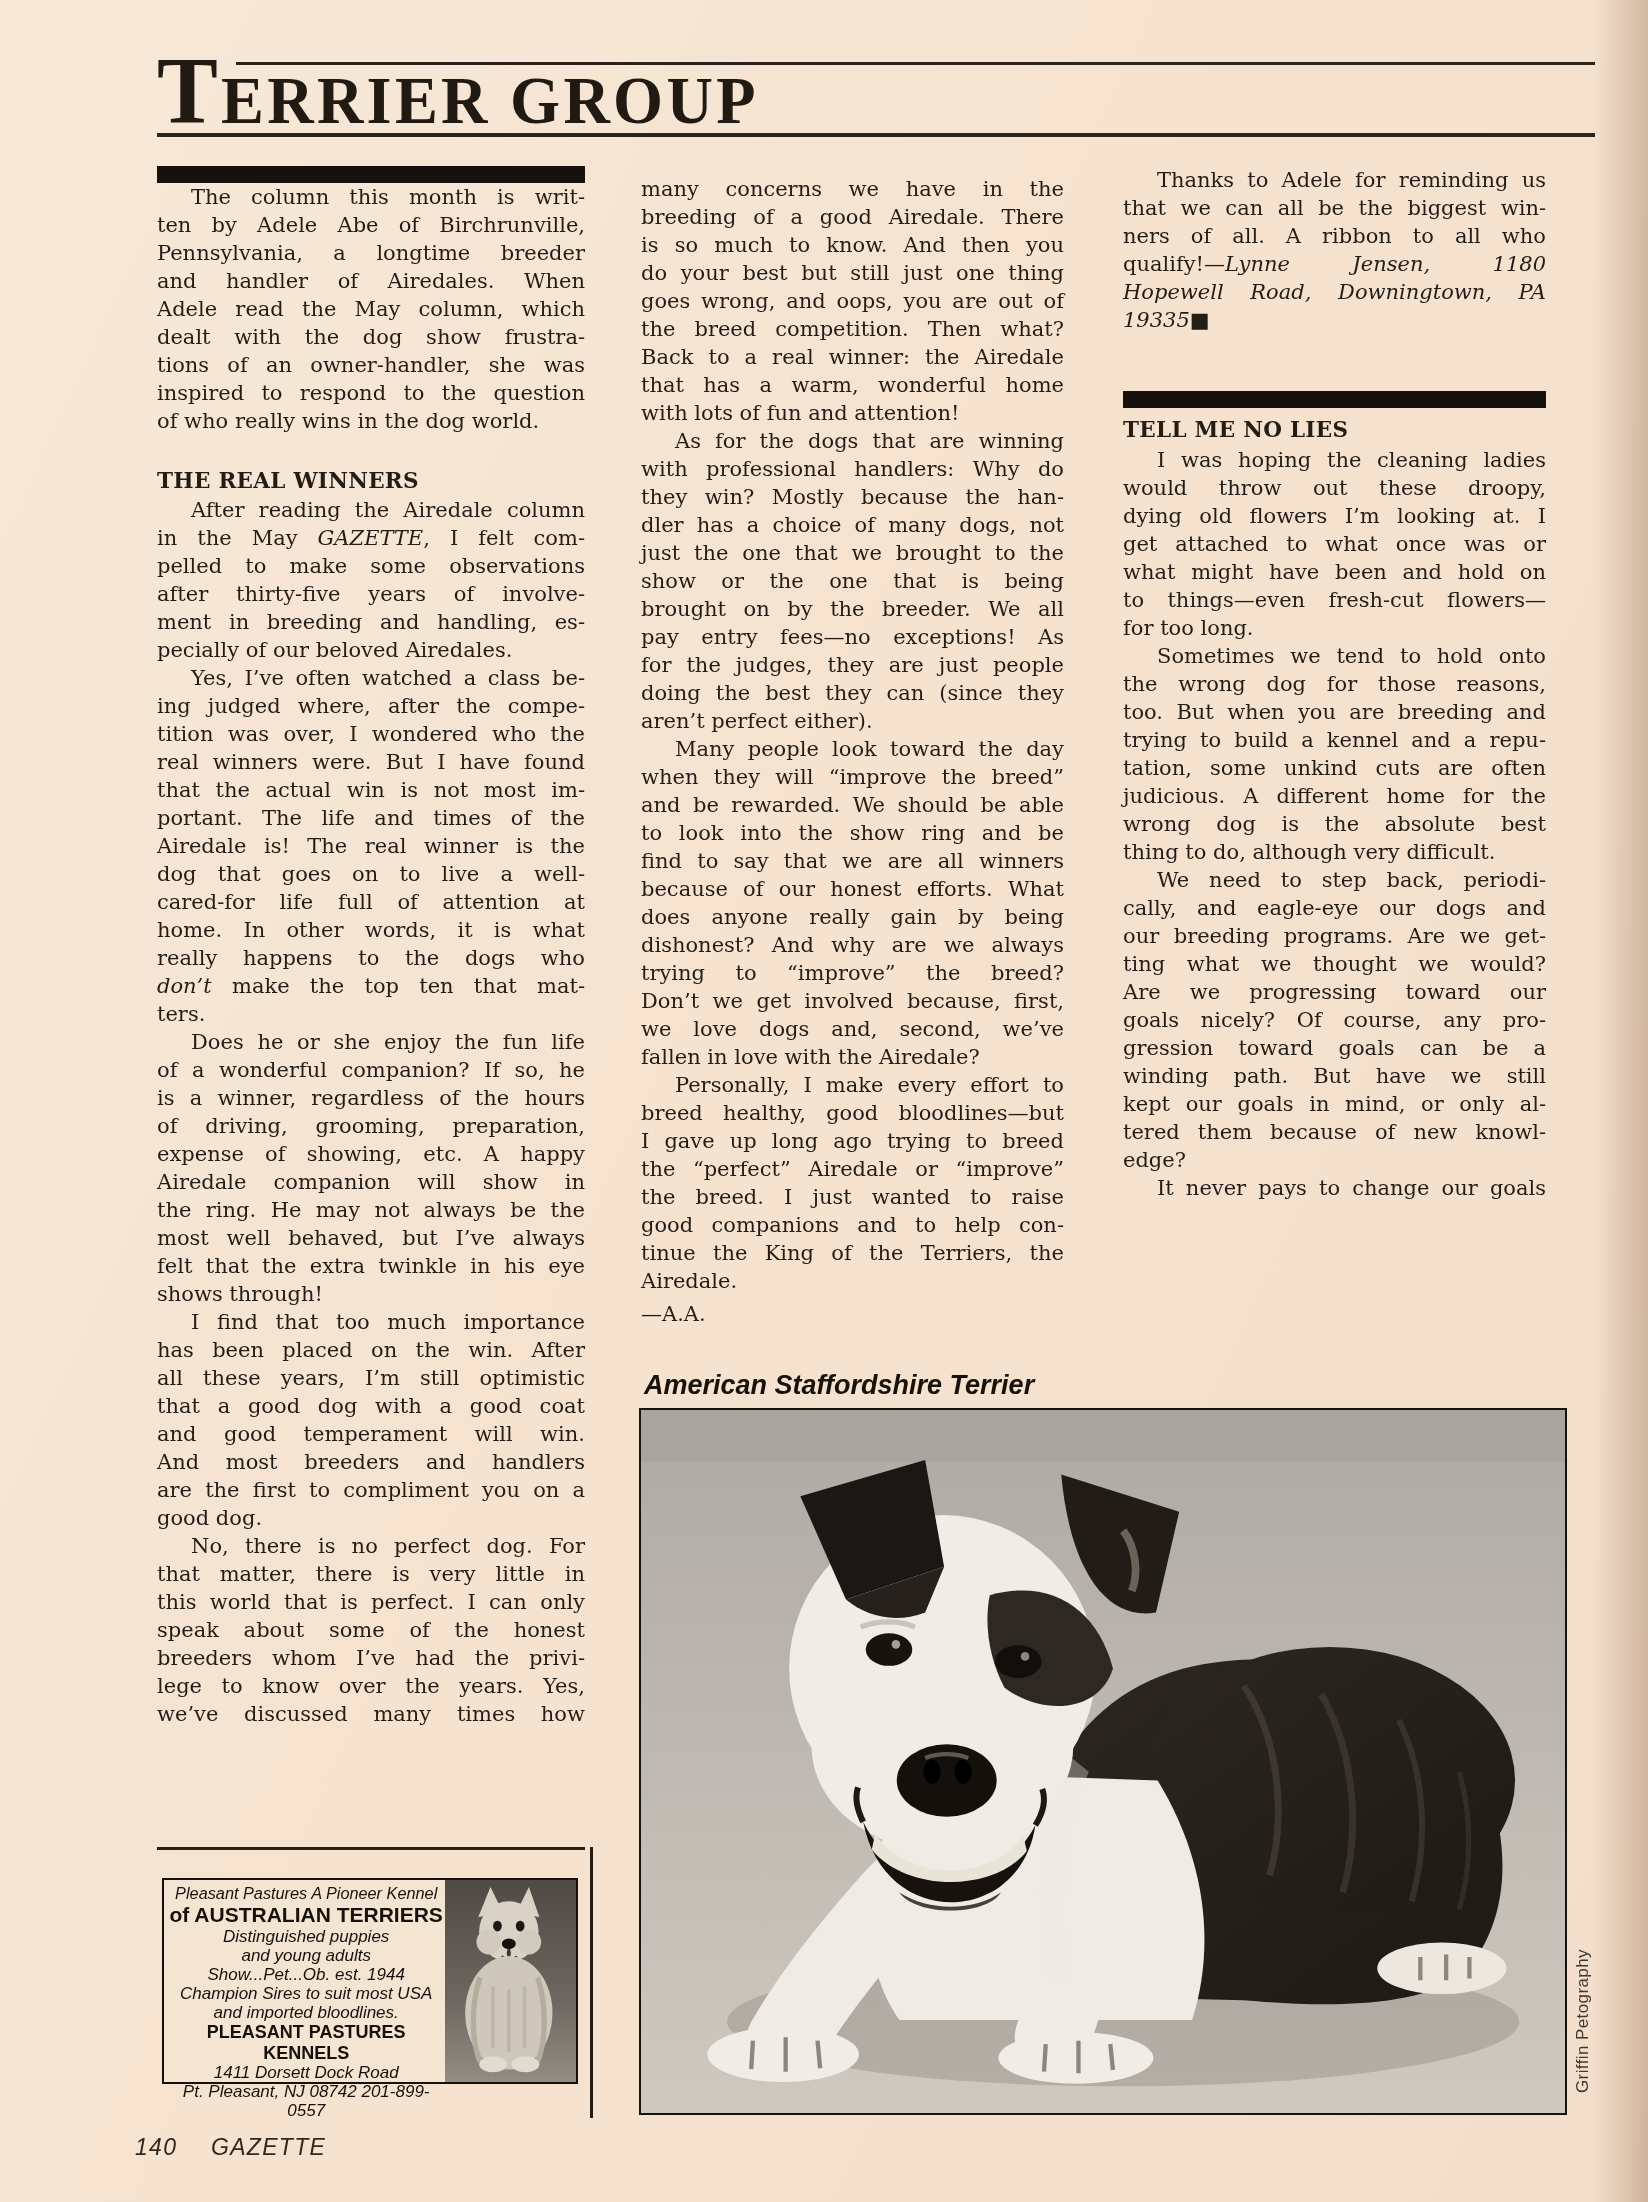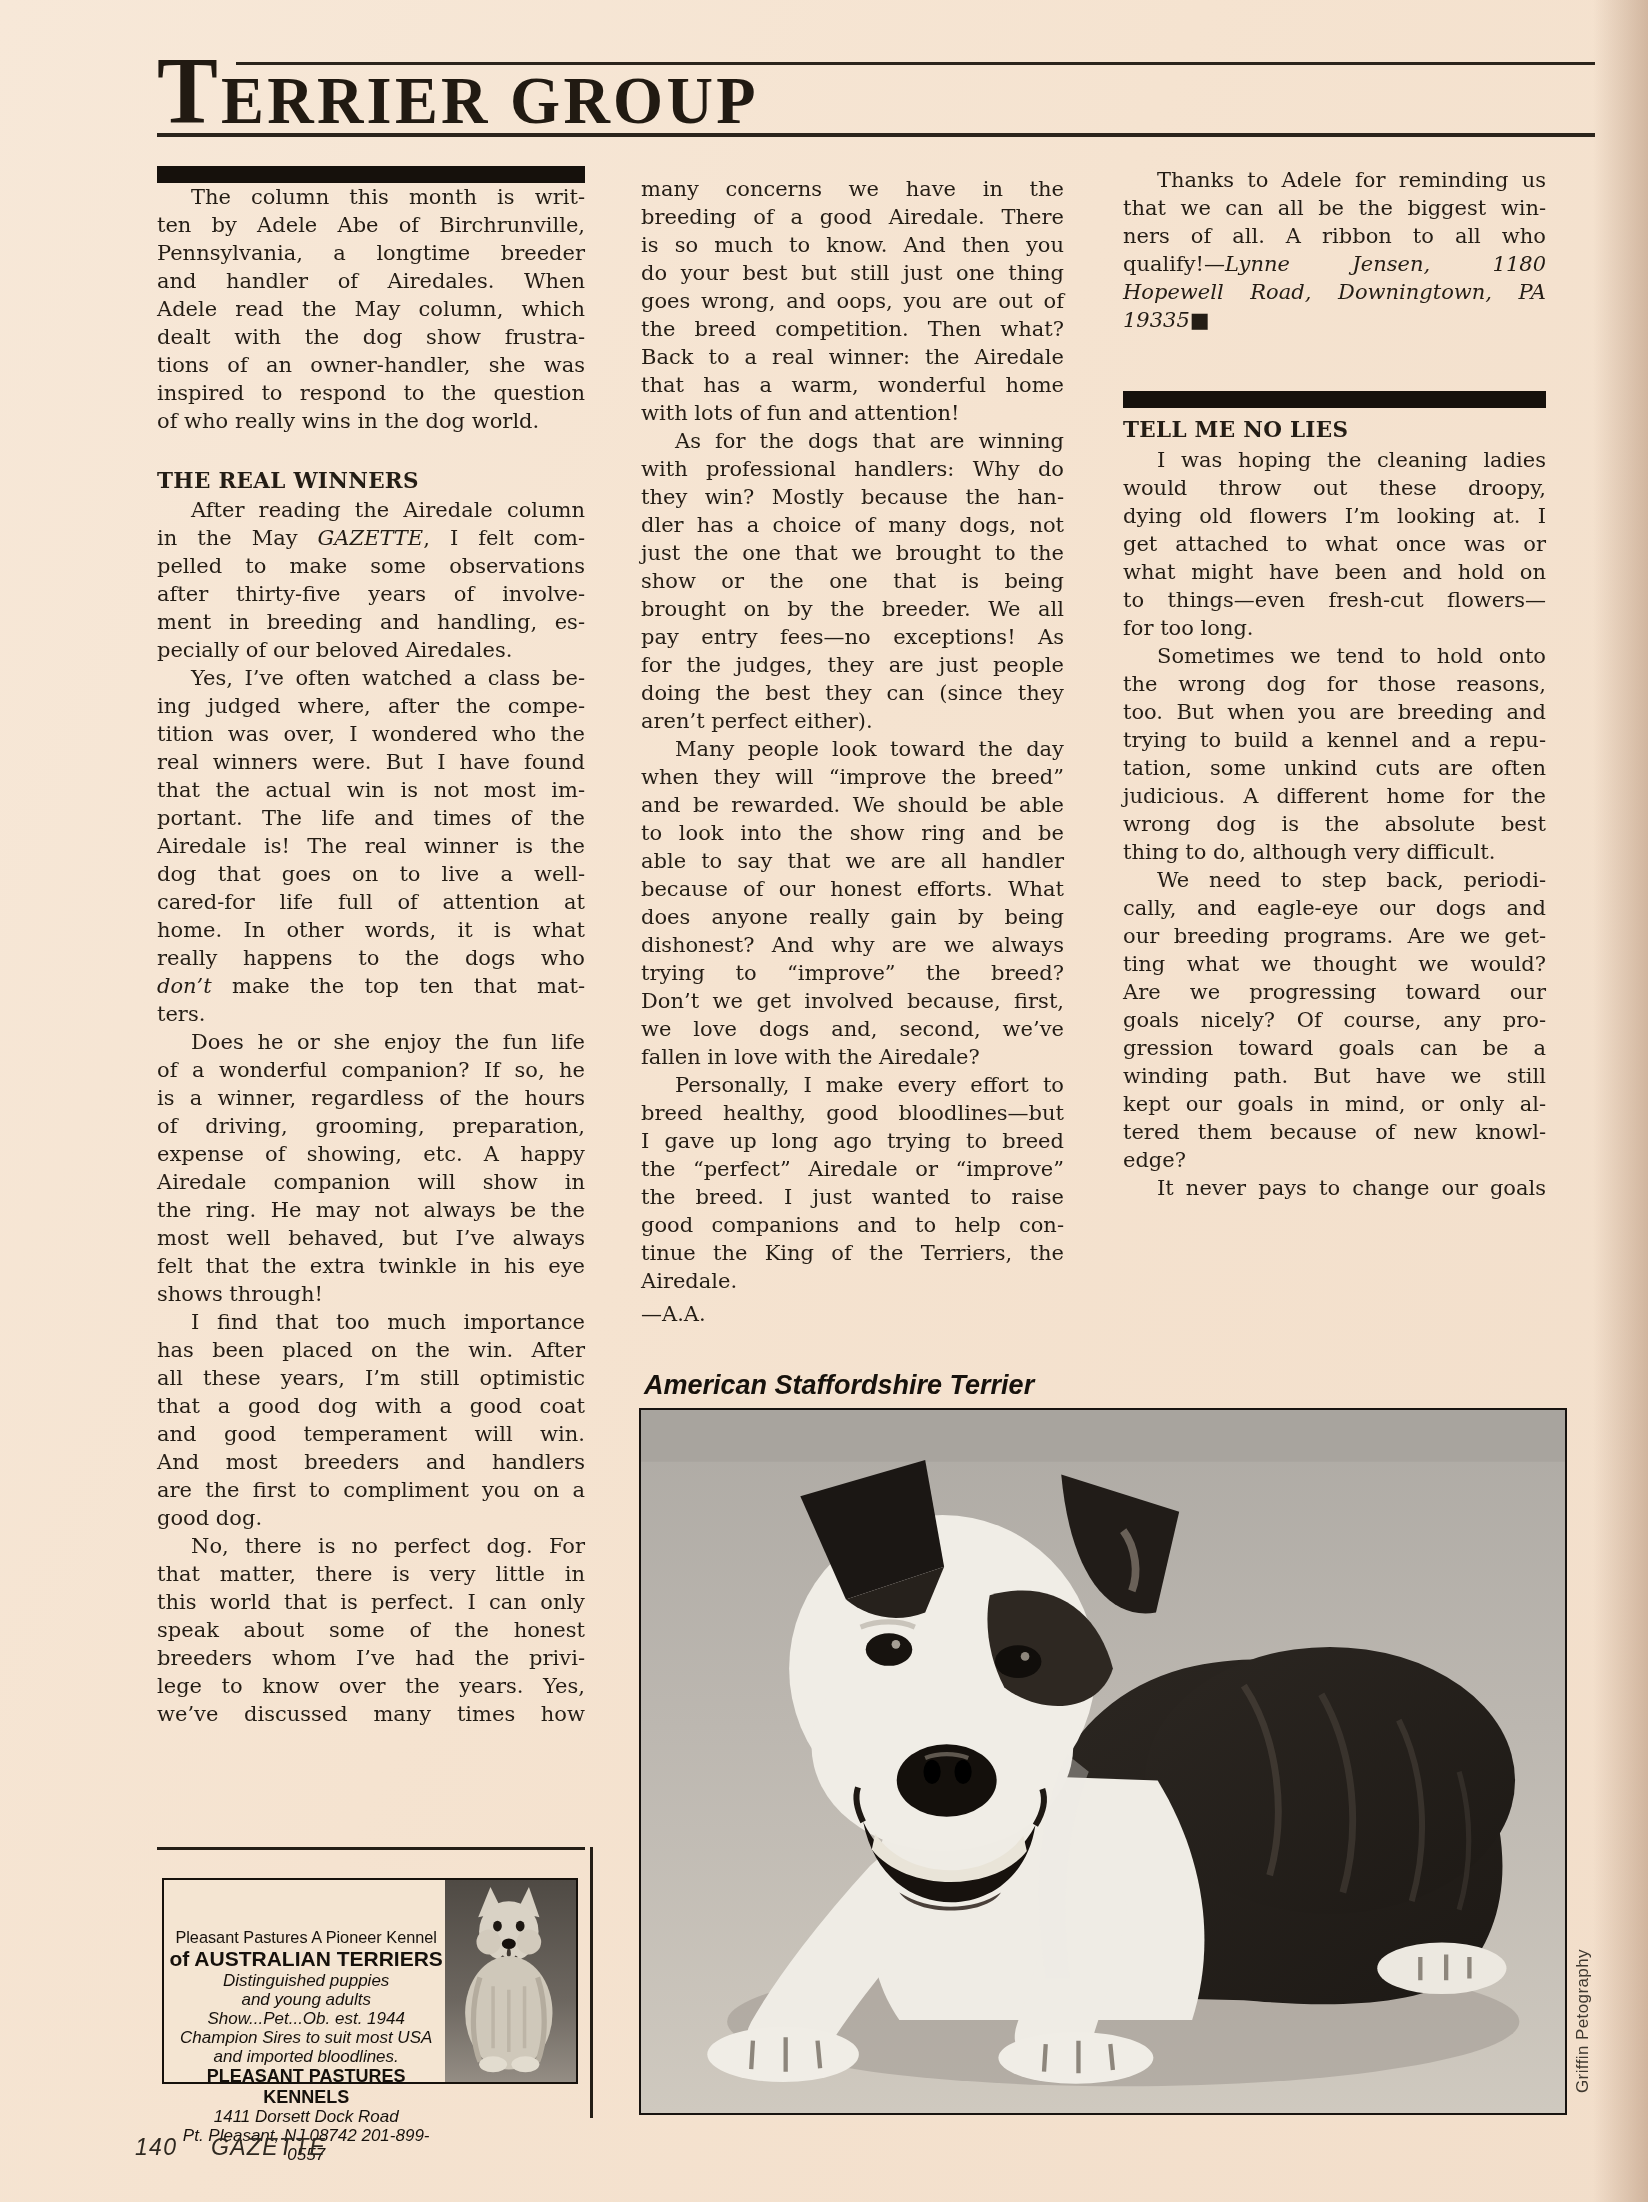--- a/index.html
+++ b/index.html
@@ -44,21 +44,21 @@
          transform:rotate(180deg);font-family:"Liberation Sans",sans-serif;font-size:17px;
          color:#3e382f;letter-spacing:0.4px;}
 
   
   .ad-rule{position:absolute;left:157px;top:1847px;width:428px;height:2.6px;background:#241e16;}
   .ad-vline{position:absolute;left:590px;top:1847px;width:2.6px;height:271px;background:#241e16;}
   .ad-box{position:absolute;left:162px;top:1878px;width:416px;height:206px;border:2.6px solid #16110c;
          box-sizing:border-box;background:#f4e5d2;display:flex;}
   .ad-text{width:274px;padding:4.3px 1.7px 0 5.2px;text-align:center;font-family:"Liberation Sans",sans-serif;color:#16110c;}
   .ad-line{line-height:19px;}
-  .ad-line.it-sm{font-size:16.3px;margin-top:44px;}
+  .ad-line.it-sm{font-style:italic;font-size:16.3px;}
   .ad-line.it{font-style:italic;font-size:17px;}
   .ad-line.b-lg{font-weight:bold;font-size:21px;line-height:24px;}
   .ad-line.b{font-weight:bold;font-size:18px;line-height:20.6px;}
   .ad-photo{flex:1;overflow:hidden;}
   .ad-photo svg{display:block;width:100%;height:100%;}
 
   
   .footer-num,.footer-mag{position:absolute;top:2134px;font-family:"Liberation Sans",sans-serif;
          font-size:23px;color:#2e2820;letter-spacing:1.3px;font-style:italic;}
   .footer-num{left:135px;}
@@ -150,21 +150,21 @@
       <div class="ln">show or the one that is being</div>
       <div class="ln">brought on by the breeder. We all</div>
       <div class="ln">pay entry fees—no exceptions! As</div>
       <div class="ln">for the judges, they are just people</div>
       <div class="ln">doing the best they can (since they</div>
       <div class="ln end">aren’t perfect either).</div>
       <div class="ln ind">Many people look toward the day</div>
       <div class="ln">when they will “improve the breed”</div>
       <div class="ln">and be rewarded. We should be able</div>
       <div class="ln">to look into the show ring and be</div>
-      <div class="ln">able to say that we are all handler</div>
+      <div class="ln">find to say that we are all winners</div>
       <div class="ln">because of our honest efforts. What</div>
       <div class="ln">does anyone really gain by being</div>
       <div class="ln">dishonest? And why are we always</div>
       <div class="ln">trying to “improve” the breed?</div>
       <div class="ln">Don’t we get involved because, first,</div>
       <div class="ln">we love dogs and, second, we’ve</div>
       <div class="ln end">fallen in love with the Airedale?</div>
       <div class="ln ind">Personally, I make every effort to</div>
       <div class="ln">breed healthy, good bloodlines—but</div>
       <div class="ln">I gave up long ago trying to breed</div>

